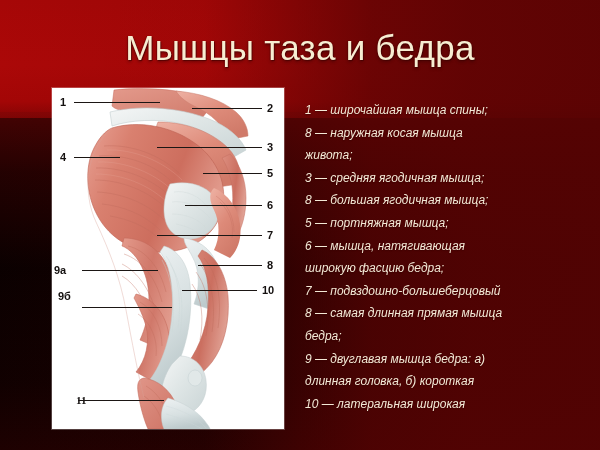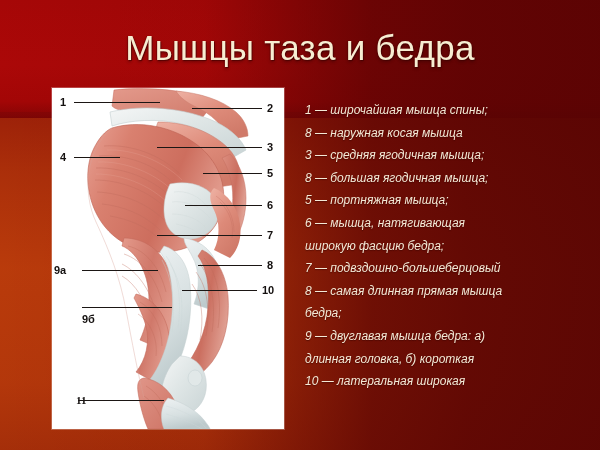--- a/index.html
+++ b/index.html
@@ -14,21 +14,21 @@
   body {
     font-family: "Liberation Sans", "DejaVu Sans", sans-serif;
     background: #7d0404;
     position: relative;
   }
 
   
   #slide {
     position: absolute;
     inset: 0;
-    background: #c2410c;
+    background: #000000;
     overflow: hidden;
   }
   #bg-band {
     position: absolute;
     left: 0; top: 0;
     width: 100%;
     height: 118px;
     background:
       linear-gradient(to bottom,
         #a60707 0%,
@@ -312,30 +312,31 @@
 
     <span class="lbl right" style="left:215px; top:172px;">8</span>
     <span class="lead" style="left:146px; top:177px; width:64px;"></span>
 
     <span class="lbl right" style="left:210px; top:197px;">10</span>
     <span class="lead" style="left:130px; top:202px; width:75px;"></span>
 
     <span class="lbl" style="left:2px;  top:177px;">9а</span>
     <span class="lead" style="left:30px;  top:182px; width:76px;"></span>
 
-    <span class="lbl" style="left:6px;  top:226px;margin-left:24px;">9б</span>
+    <span class="lbl" style="left:6px;  top:203px;">9б</span>
     <span class="lead" style="left:30px;  top:219px; width:90px;"></span>
 
     <span class="lbl" style="left:24px;  top:307px;font-family:Liberation Serif, serif;">11</span>
     <span class="lead" style="left:26px;  top:312px; width:86px;"></span>
   </div>
 
   <div id="legend">
     <div class="line">1 — широчайшая мышца спины;</div>
     <div class="line">8 — наружная косая мышца</div>
+    <div class="line">живота;</div>
     <div class="line">3 — средняя ягодичная мышца;</div>
     <div class="line">8 — большая ягодичная мышца;</div>
     <div class="line">5 — портняжная мышца;</div>
     <div class="line">6 — мышца, натягивающая</div>
     <div class="line">широкую фасцию бедра;</div>
     <div class="line">7 — подвздошно-большеберцовый</div>
     <div class="line">8 — самая длинная прямая мышца</div>
     <div class="line">бедра;</div>
     <div class="line">9 — двуглавая мышца бедра: а)</div>
     <div class="line">длинная головка, б) короткая</div>

